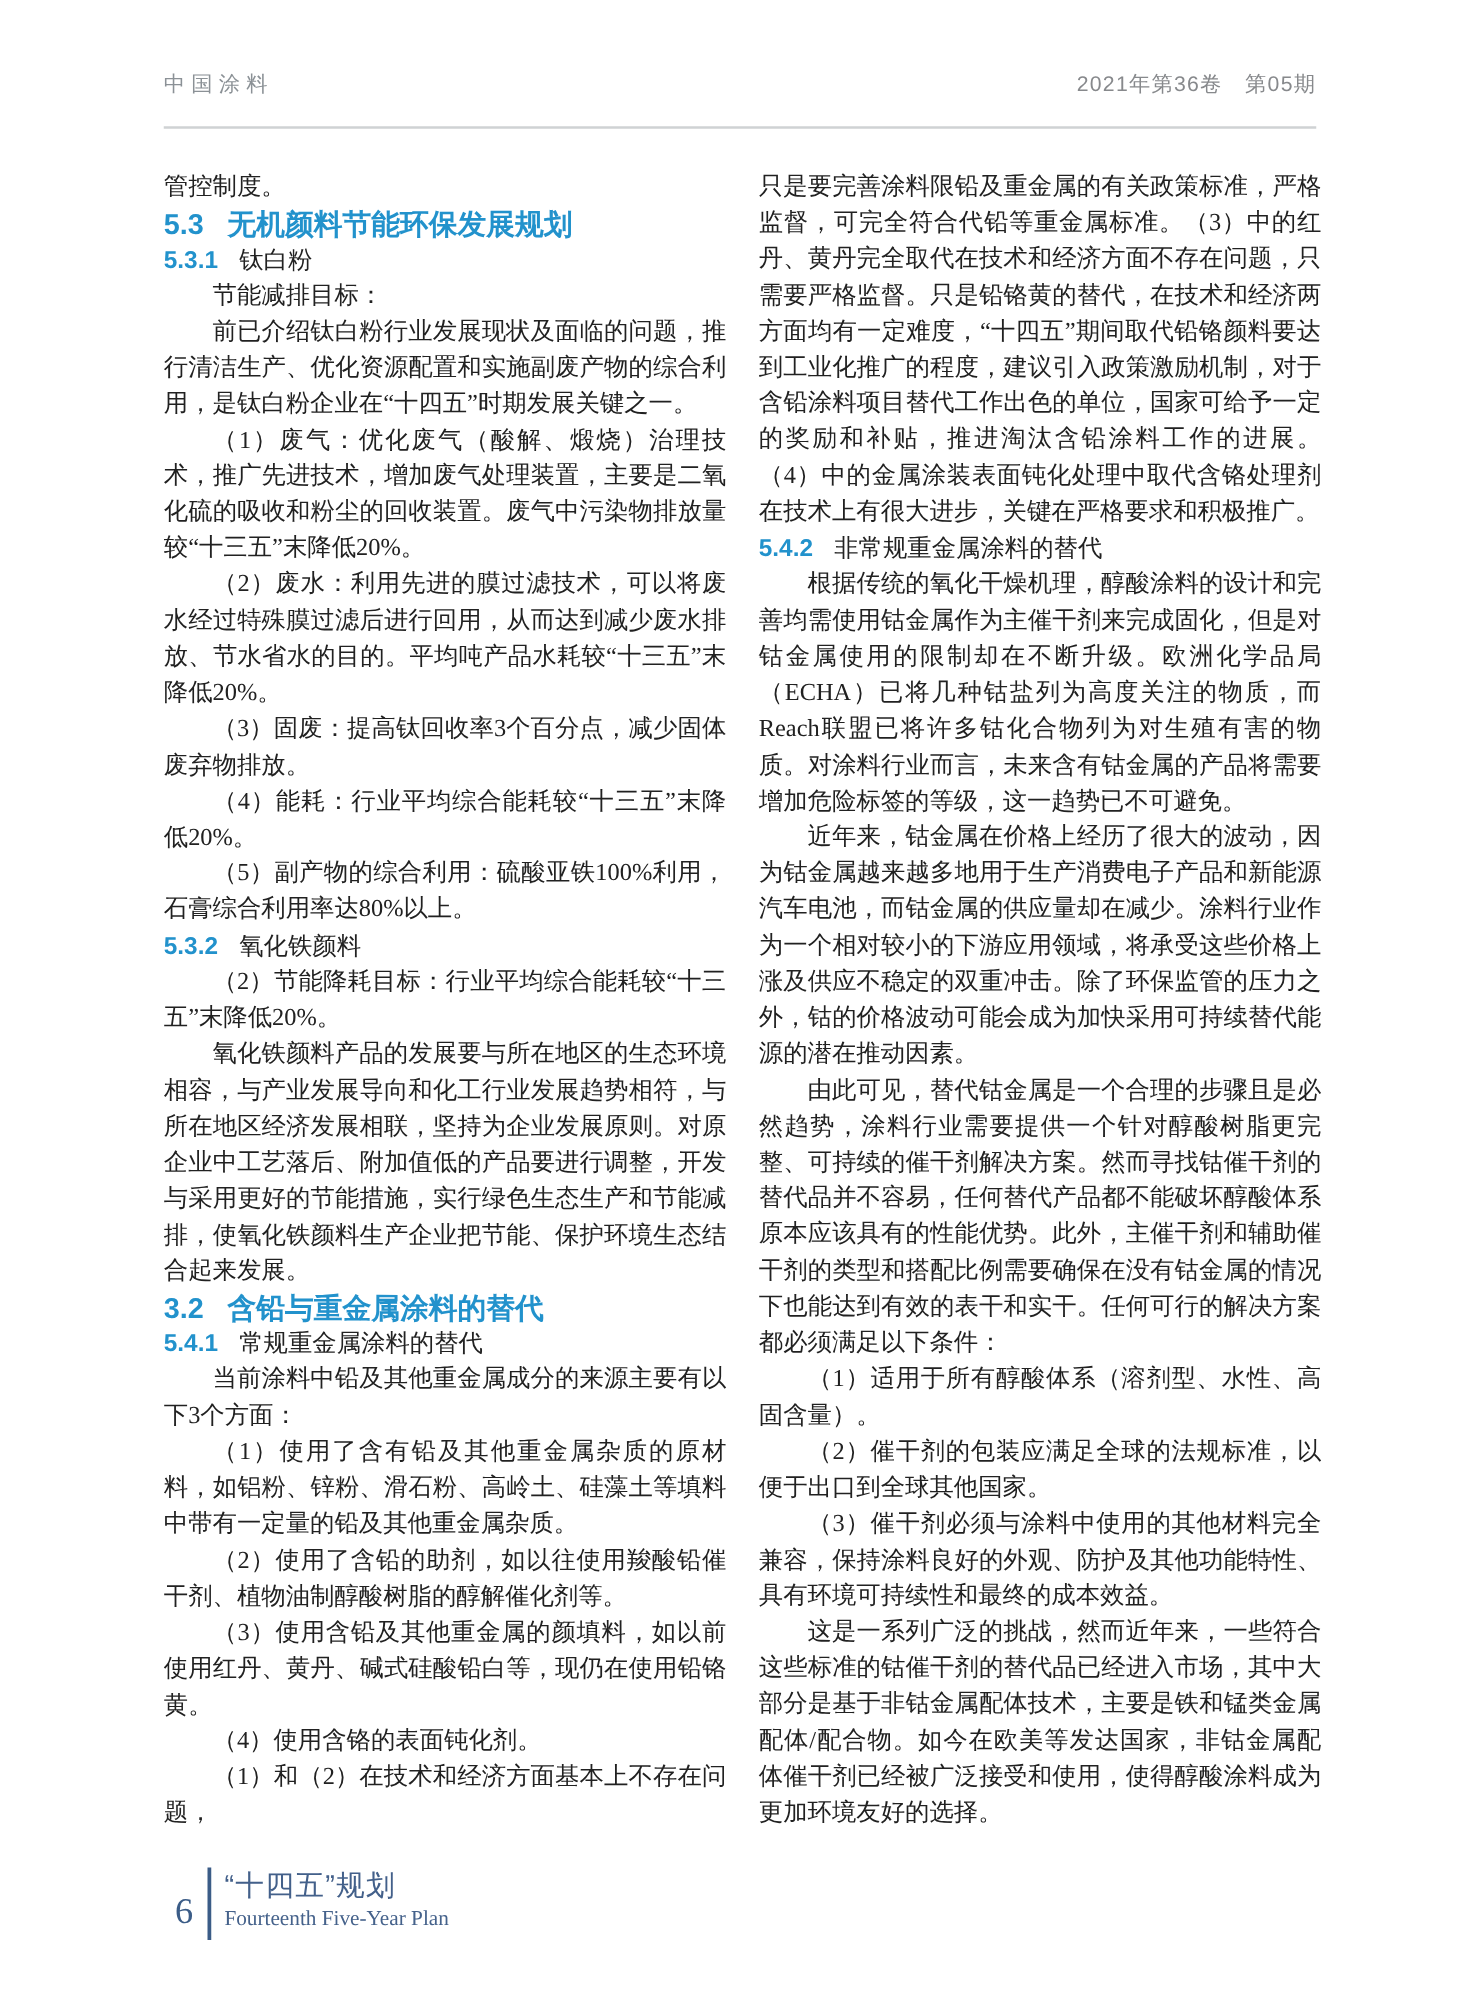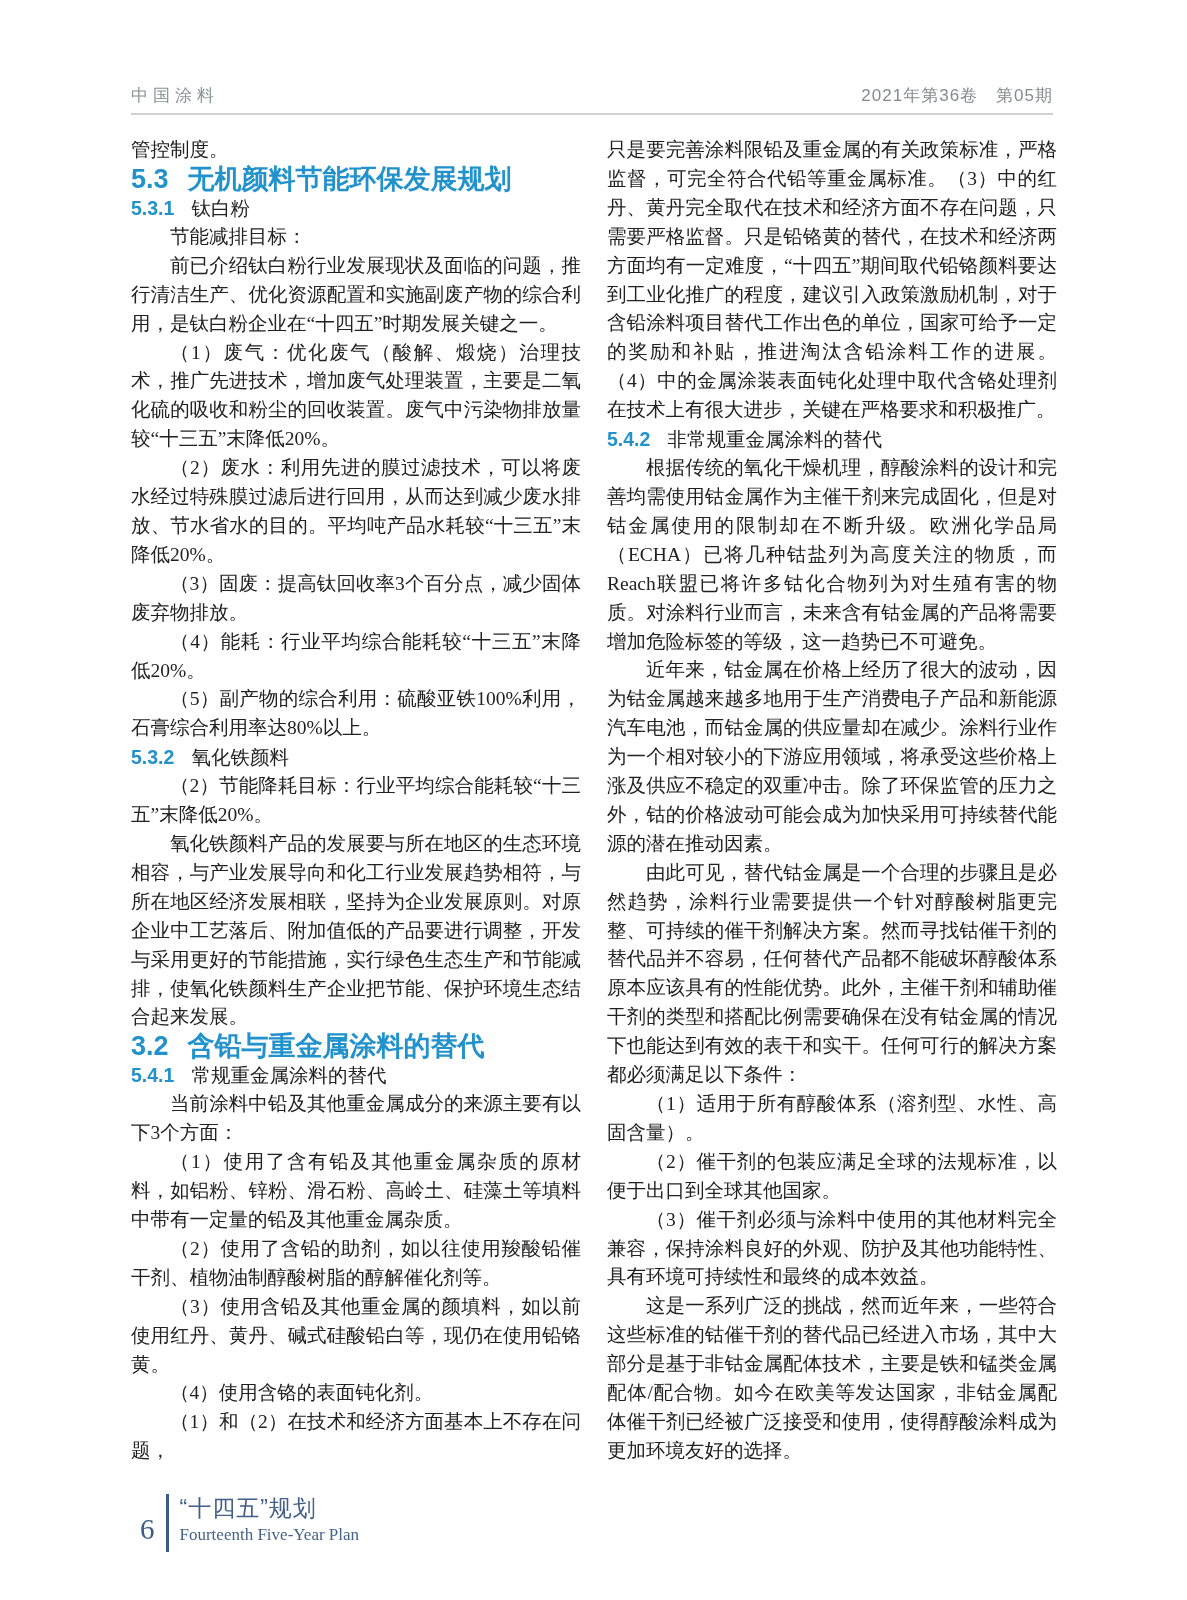--- a/index.html
+++ b/index.html
@@ -1,41 +1,41 @@
 <!DOCTYPE html>
 <html><head>
 <meta charset="utf-8">
 <style>
   html,body { margin:0; padding:0; background:#ffffff; }
   .page {
     position:relative; width:1187px; height:1600px; background:#ffffff;
     font-family:"Liberation Serif","DejaVu Serif",serif; overflow:hidden;
   }
   .page-header {
-    position:absolute; left:131px; top:84px; width:922px;
+    position:absolute; left:131px; top:56px; width:922px;
     display:flex; justify-content:space-between; align-items:flex-end;
     color:#8b9196; font-family:"Liberation Sans","DejaVu Sans",sans-serif;
-    font-size:17px; padding-bottom:6px; border-bottom:2px solid #cfd2d4;
+    font-size:17px; padding-bottom:22px; border-bottom:2px solid #cfd2d4;
   }
   .journal-name { letter-spacing:5px; }
   .issue-info { letter-spacing:1px; color:#87898c; }
 
   .columns {
     position:absolute; left:131px; top:136px; width:926px; height:1332px;
     display:flex; gap:26px; overflow:hidden;
   }
   .column { width:450px; }
   p.body {
     margin:0; font-size:19.5px; line-height:28.9px; color:#212121;
     text-align:justify; text-justify:inter-ideograph;
   }
   p.body.indent { text-indent:2em; }
   .h2, .h3 {
     font-family:"Liberation Sans","DejaVu Sans",sans-serif;
-    font-size:27px; line-height:29px; white-space:nowrap;
+    font-size:23px; line-height:29px; white-space:nowrap;
   }
   .h2 .num, .h2 .title { color:#2292cc; font-weight:bold; }
   .h2 .num { margin-right:19px; }
   .h3 { font-size:19.5px; }
   .h3 .num { color:#2292cc; font-weight:bold; margin-right:17px; }
   .h3 .title { color:#222222; font-weight:normal; }
 
   .page-footer {
     position:absolute; left:140px; top:1494px;
     display:flex; align-items:stretch;

